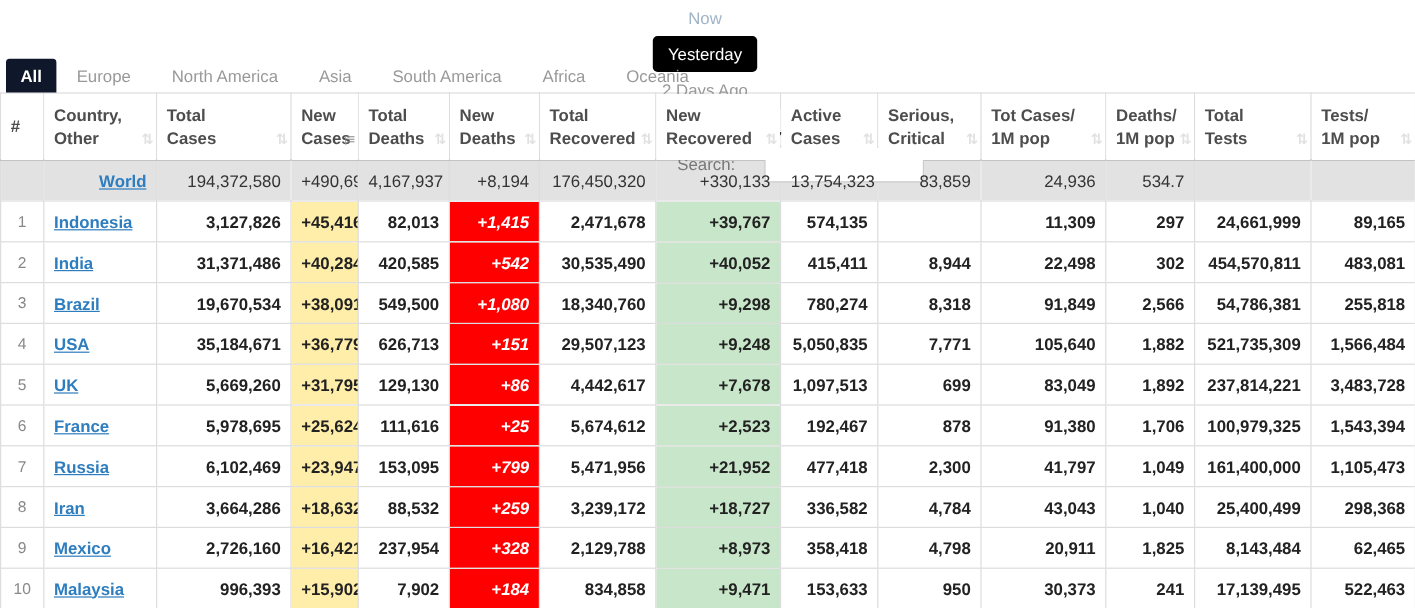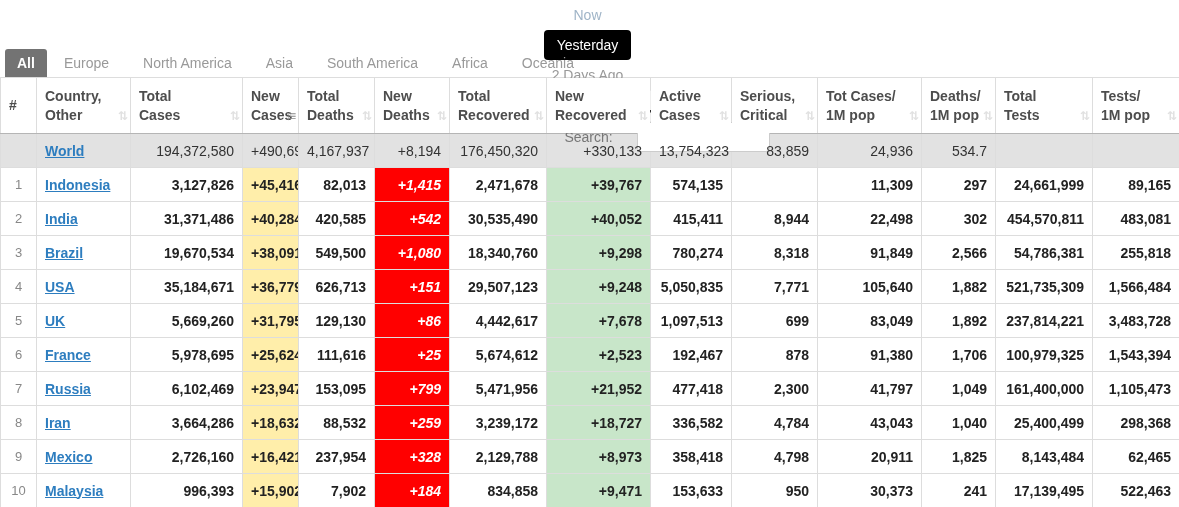--- a/index.html
+++ b/index.html
@@ -34,42 +34,42 @@
   .search-input {
     width: 133px; height: 30px; border: 1px solid #ccc; border-radius: 4px;
     padding: 4px 8px; font-size: 14px; outline: none;
   }
   
   .ctabs { display: flex; align-items: flex-end; height: 33px; padding-left: 5px; }
   .ctab {
     color: #999; padding: 6px 17px; font-size: 14px; cursor: pointer;
     border-radius: 3px 3px 0 0;
   }
-  .ctab.active { background: #737373; color: #fff; font-weight: 700; padding: 6px 12px; }
+  .ctab.active { background: #0f172a; color: #fff; font-weight: 700; padding: 6px 12px; }
   
   table { border-collapse: collapse; table-layout: fixed; width: 1179px; }
   th, td { border: 1px solid #ddd; overflow: hidden; white-space: nowrap; }
   thead th {
     height: 56px; padding: 8px 8px; text-align: left; vertical-align: middle;
     font-weight: 700; color: #4d4d4d; font-size: 14px; position: relative;
     border-bottom: 1px solid #b5b5b5; cursor: pointer; background: #fff;
   }
   thead th .h-line { display: block; line-height: 19px; }
   .sort-icon {
     position: absolute; right: 4px; bottom: 10px; font-size: 12px;
     color: #e1e1e1; letter-spacing: -2px;
   }
   .sort-icon.sorted { color: #8a8a8a; }
   td { padding: 7px 8px; height: 34px; }
   td.rank { text-align: center; color: #888; font-size: 13px; }
   td.num { text-align: right; font-weight: 700; color: #222; }
   td.country a {
     color: #2d7dbf; font-weight: 700; text-decoration: underline; cursor: pointer;
   }
-  tr.world td { background: #e2e2e2; font-weight: 400; color: #333; }
+  tr.world td { background: #e2e2e2; font-weight: 400; color: #333; text-align: right; }
   tr.world td.country { font-weight: 400; }
   td.bg-yellow { background: #ffeeaa; }
   td.bg-red { background: #ff0000; color: #fff !important; font-style: italic; }
   td.bg-green { background: #c8e6c9; }
 </style>
 </head>
 <body>
 
 <div class="toolbar">
   <span class="time-tab">Now</span>

